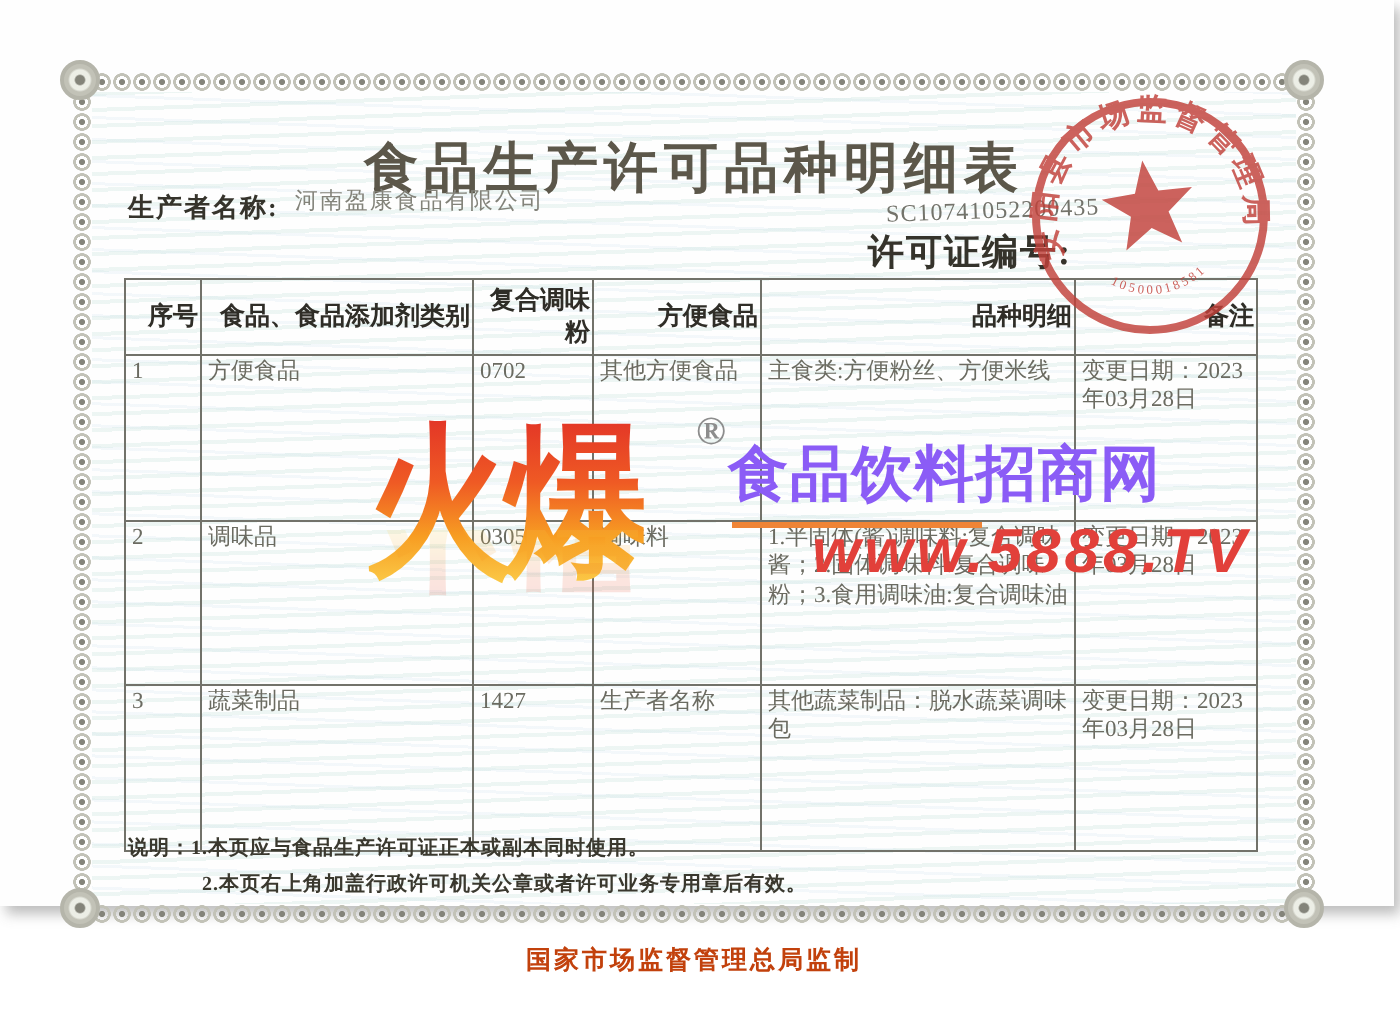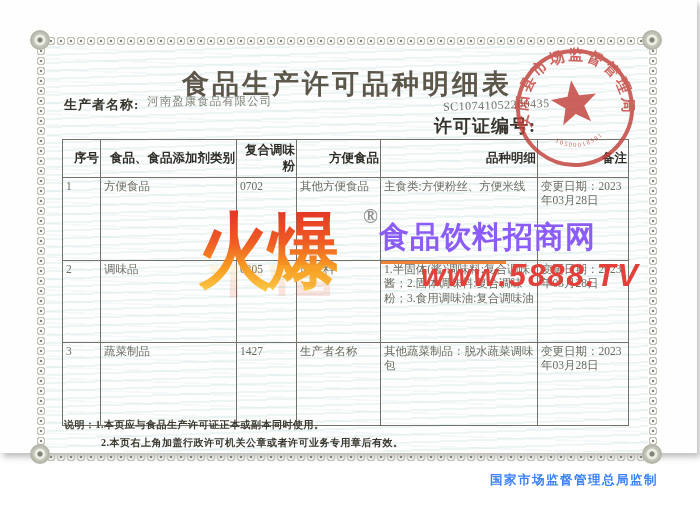--- a/index.html
+++ b/index.html
@@ -75,28 +75,28 @@
     font-size:12.5px;font-weight:bold;color:#2f2d27;text-align:right;
     vertical-align:middle;height:25px;padding:2px 1px;
   }
   table.grid td{font-size:11.5px;color:#6b6b61;text-align:left;}
   tr.r1 td{height:80px;} tr.r2 td{height:79px;} tr.r3 td{height:80px;}
 
   .notes{position:absolute;left:64px;top:416px;z-index:2;font-size:10px;
     font-weight:bold;color:#3a382e;line-height:18px;letter-spacing:.5px;}
   .notes .indent{margin-left:37px;}
   .footer{
-    position:absolute;left:36px;top:472px;width:622px;text-align:right;
-    font-size:12.5px;font-weight:bold;color:#3b82f6;letter-spacing:1.5px;z-index:2;font-family:Liberation Serif, serif;
+    position:absolute;left:36px;top:472px;width:622px;text-align:center;
+    font-size:12.5px;font-weight:bold;color:#c2410c;letter-spacing:1.5px;z-index:2;font-family:Liberation Serif, serif;
   }
 
   .seal{position:absolute;left:505px;top:38px;width:140px;height:140px;
     z-index:5;opacity:.82;transform:rotate(-8deg);}
 
-  .watermark{position:absolute;left:165px;top:205px;width:440px;height:130px;z-index:6;}
+  .watermark{position:absolute;left:150px;top:205px;width:440px;height:130px;z-index:6;}
   .wm-brand{
     position:absolute;left:32px;top:2px;font-size:82px;line-height:1.1;font-weight:bold;
     background:linear-gradient(180deg,#e23327 0%,#ef5a24 38%,#f79d22 68%,#fcd34f 100%);
     -webkit-background-clip:text;background-clip:text;color:transparent;
     transform:scaleX(.92);transform-origin:left top;letter-spacing:-6px;
   }
   .wm-brand.reflect{
     top:96px;transform:scaleX(.92) scaleY(-1);opacity:.14;height:36px;overflow:hidden;
   }
   .wm-reg{position:absolute;left:198px;top:0px;font-size:20px;color:#8d8d8d;font-weight:bold;}

